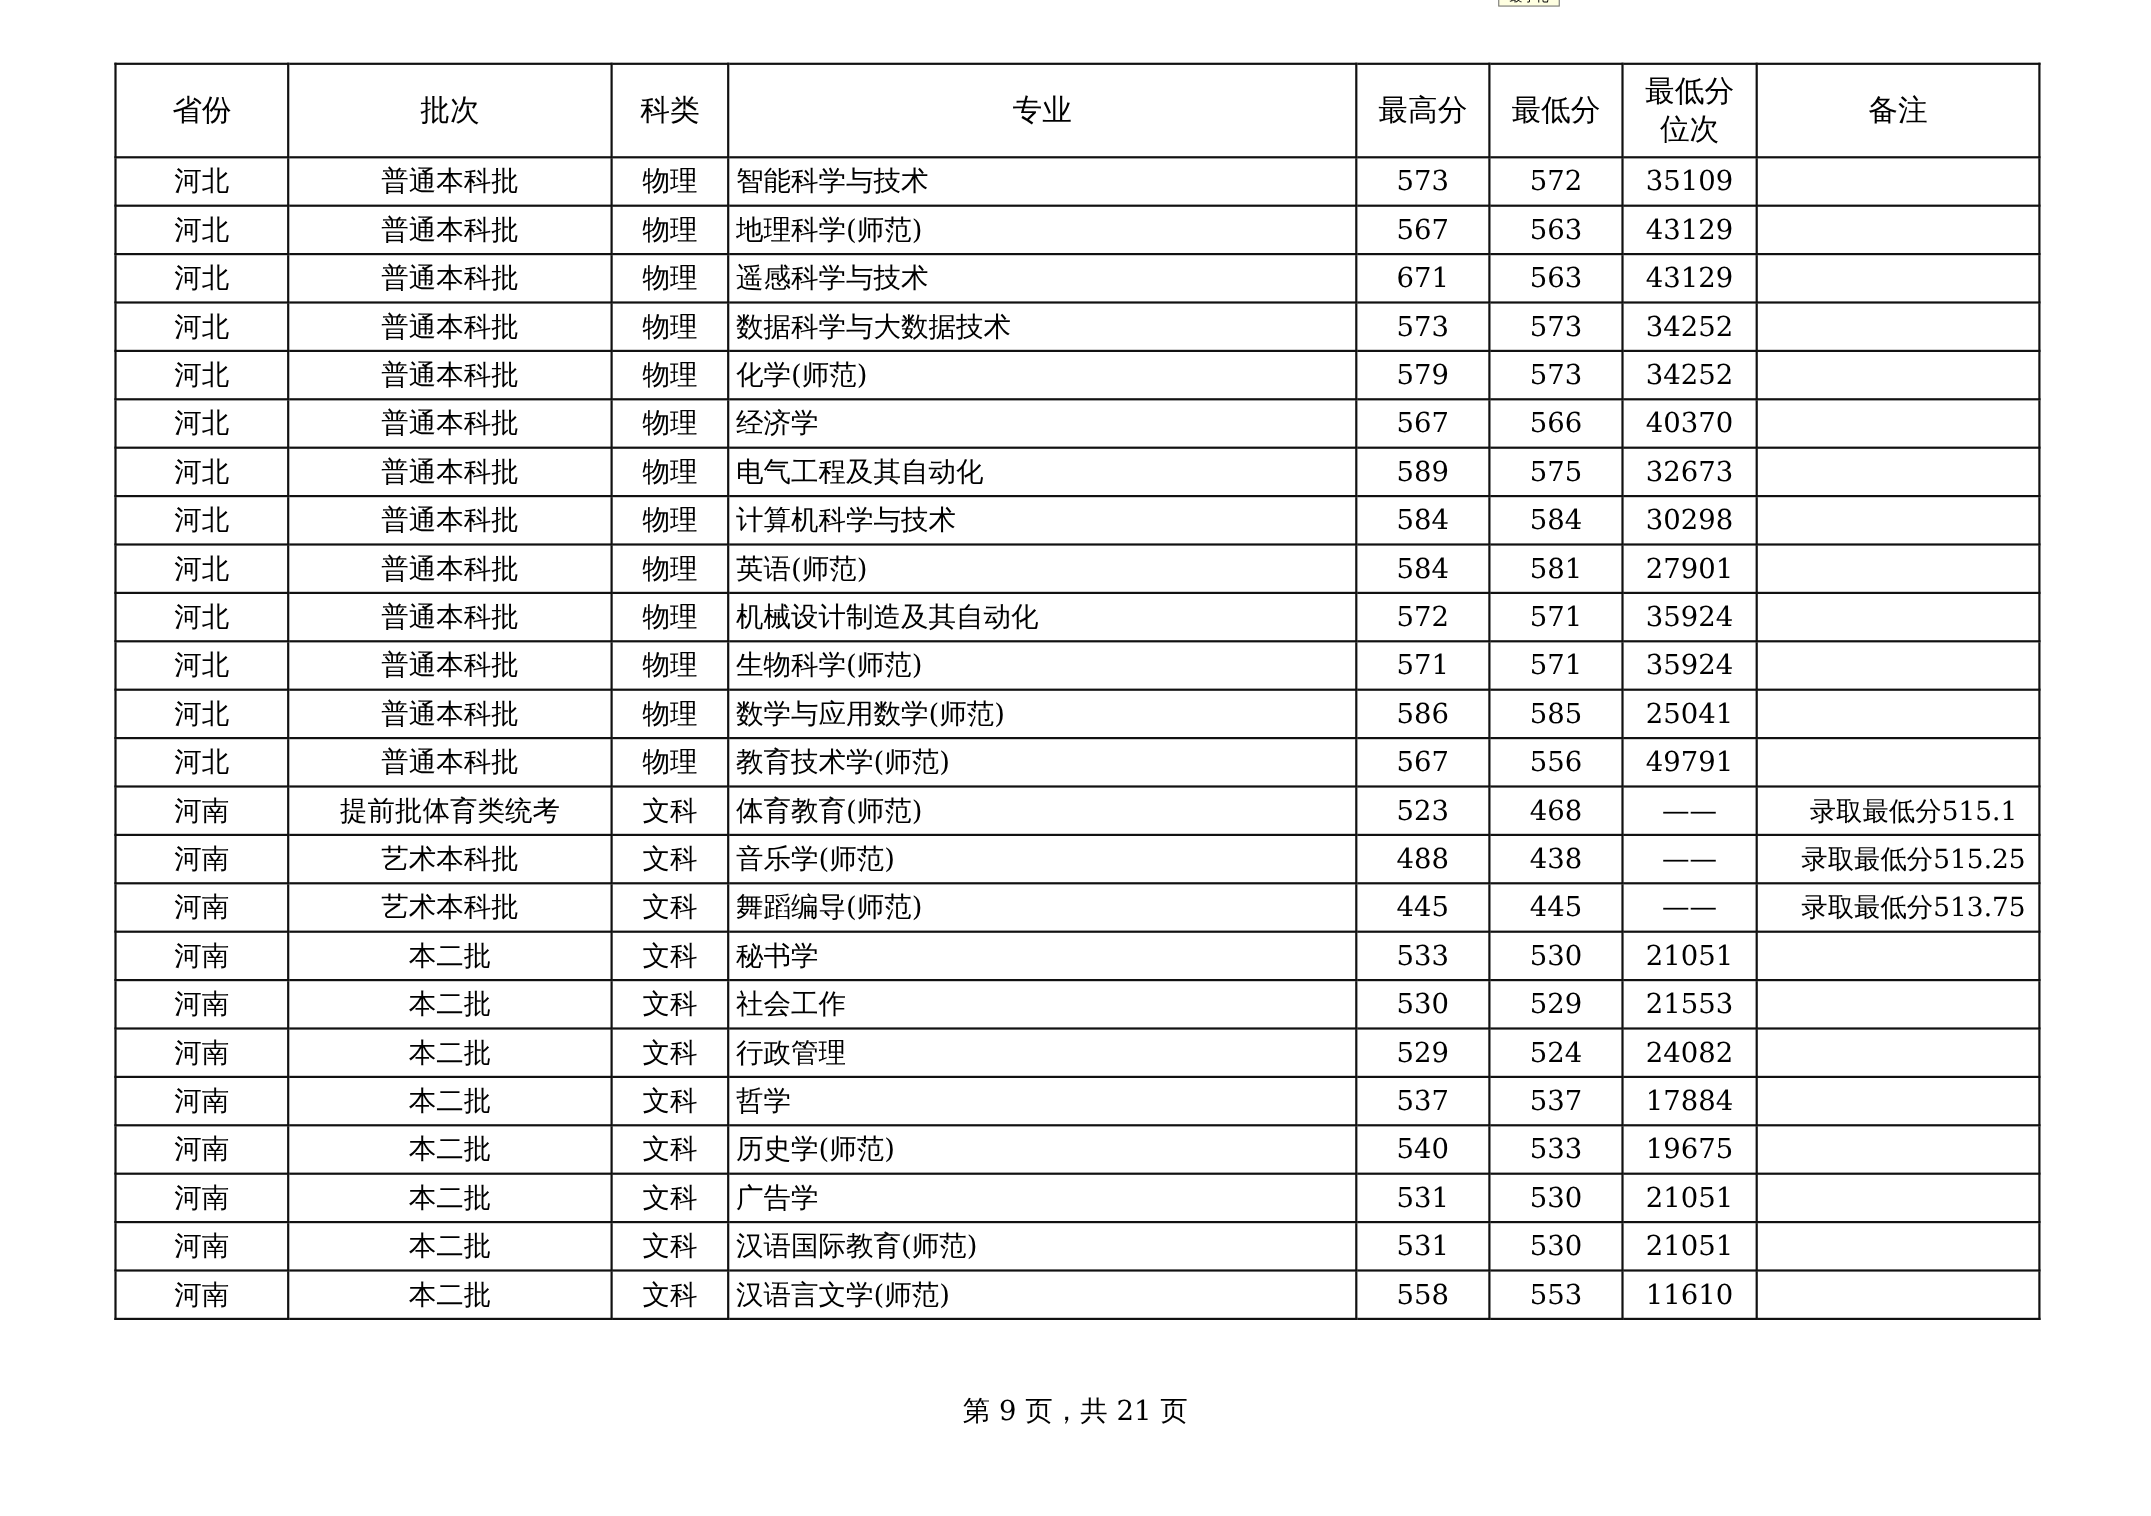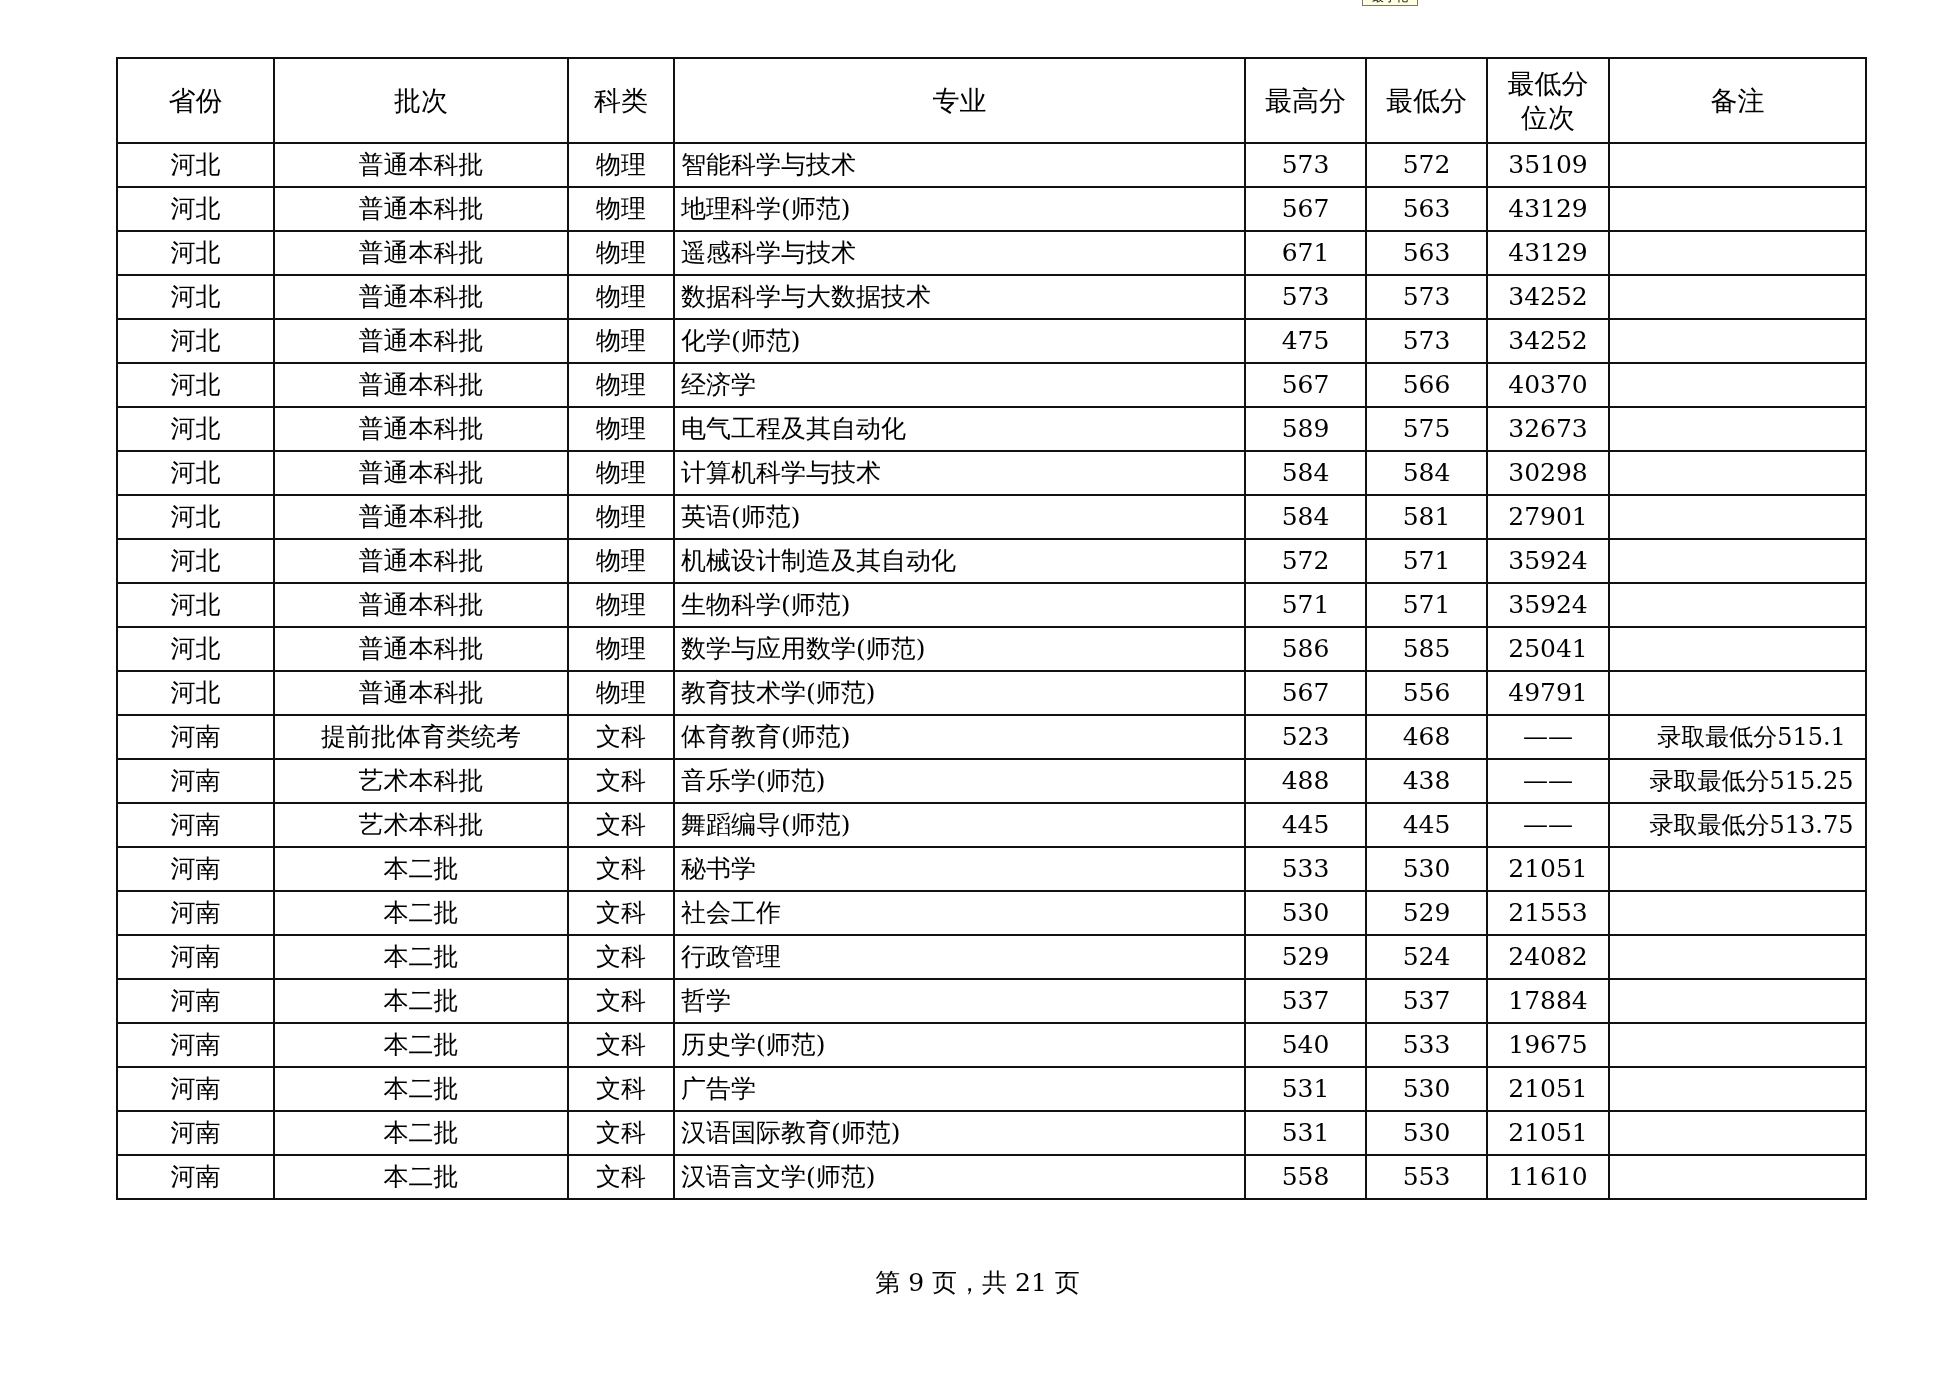--- a/index.html
+++ b/index.html
@@ -4,21 +4,21 @@
 <style>
   html, body { margin: 0; padding: 0; background: #ffffff; }
   body { width: 1955px; height: 1378px; position: relative; overflow: hidden; }
   .tooltip {
     position: absolute; left: 1362px; top: -14px; width: 56px; height: 20px;
     background: #ffffe1; border: 1px solid #767676; box-sizing: border-box;
     font-family: "DejaVu Sans", sans-serif; font-size: 12px; line-height: 20px;
     text-align: center; color: #000; overflow: hidden;
   }
   table.scores {
-    position: absolute; left: 116px; top: 57px;
+    position: absolute; left: 104px; top: 57px;
     border-collapse: collapse; table-layout: fixed;
     width: 1749px;
   }
   table.scores th, table.scores td {
     border: 2.5px solid #111;
     padding: 0;
     color: #000;
     text-align: center;
     overflow: hidden;
     white-space: nowrap;
@@ -115,21 +115,21 @@
         <td>573</td>
         <td>573</td>
         <td>34252</td>
         <td class="note"></td>
       </tr>
       <tr>
         <td>河北</td>
         <td>普通本科批</td>
         <td>物理</td>
         <td class="major">化学(师范)</td>
-        <td>475</td>
+        <td>579</td>
         <td>573</td>
         <td>34252</td>
         <td class="note"></td>
       </tr>
       <tr>
         <td>河北</td>
         <td>普通本科批</td>
         <td>物理</td>
         <td class="major">经济学</td>
         <td>567</td>

